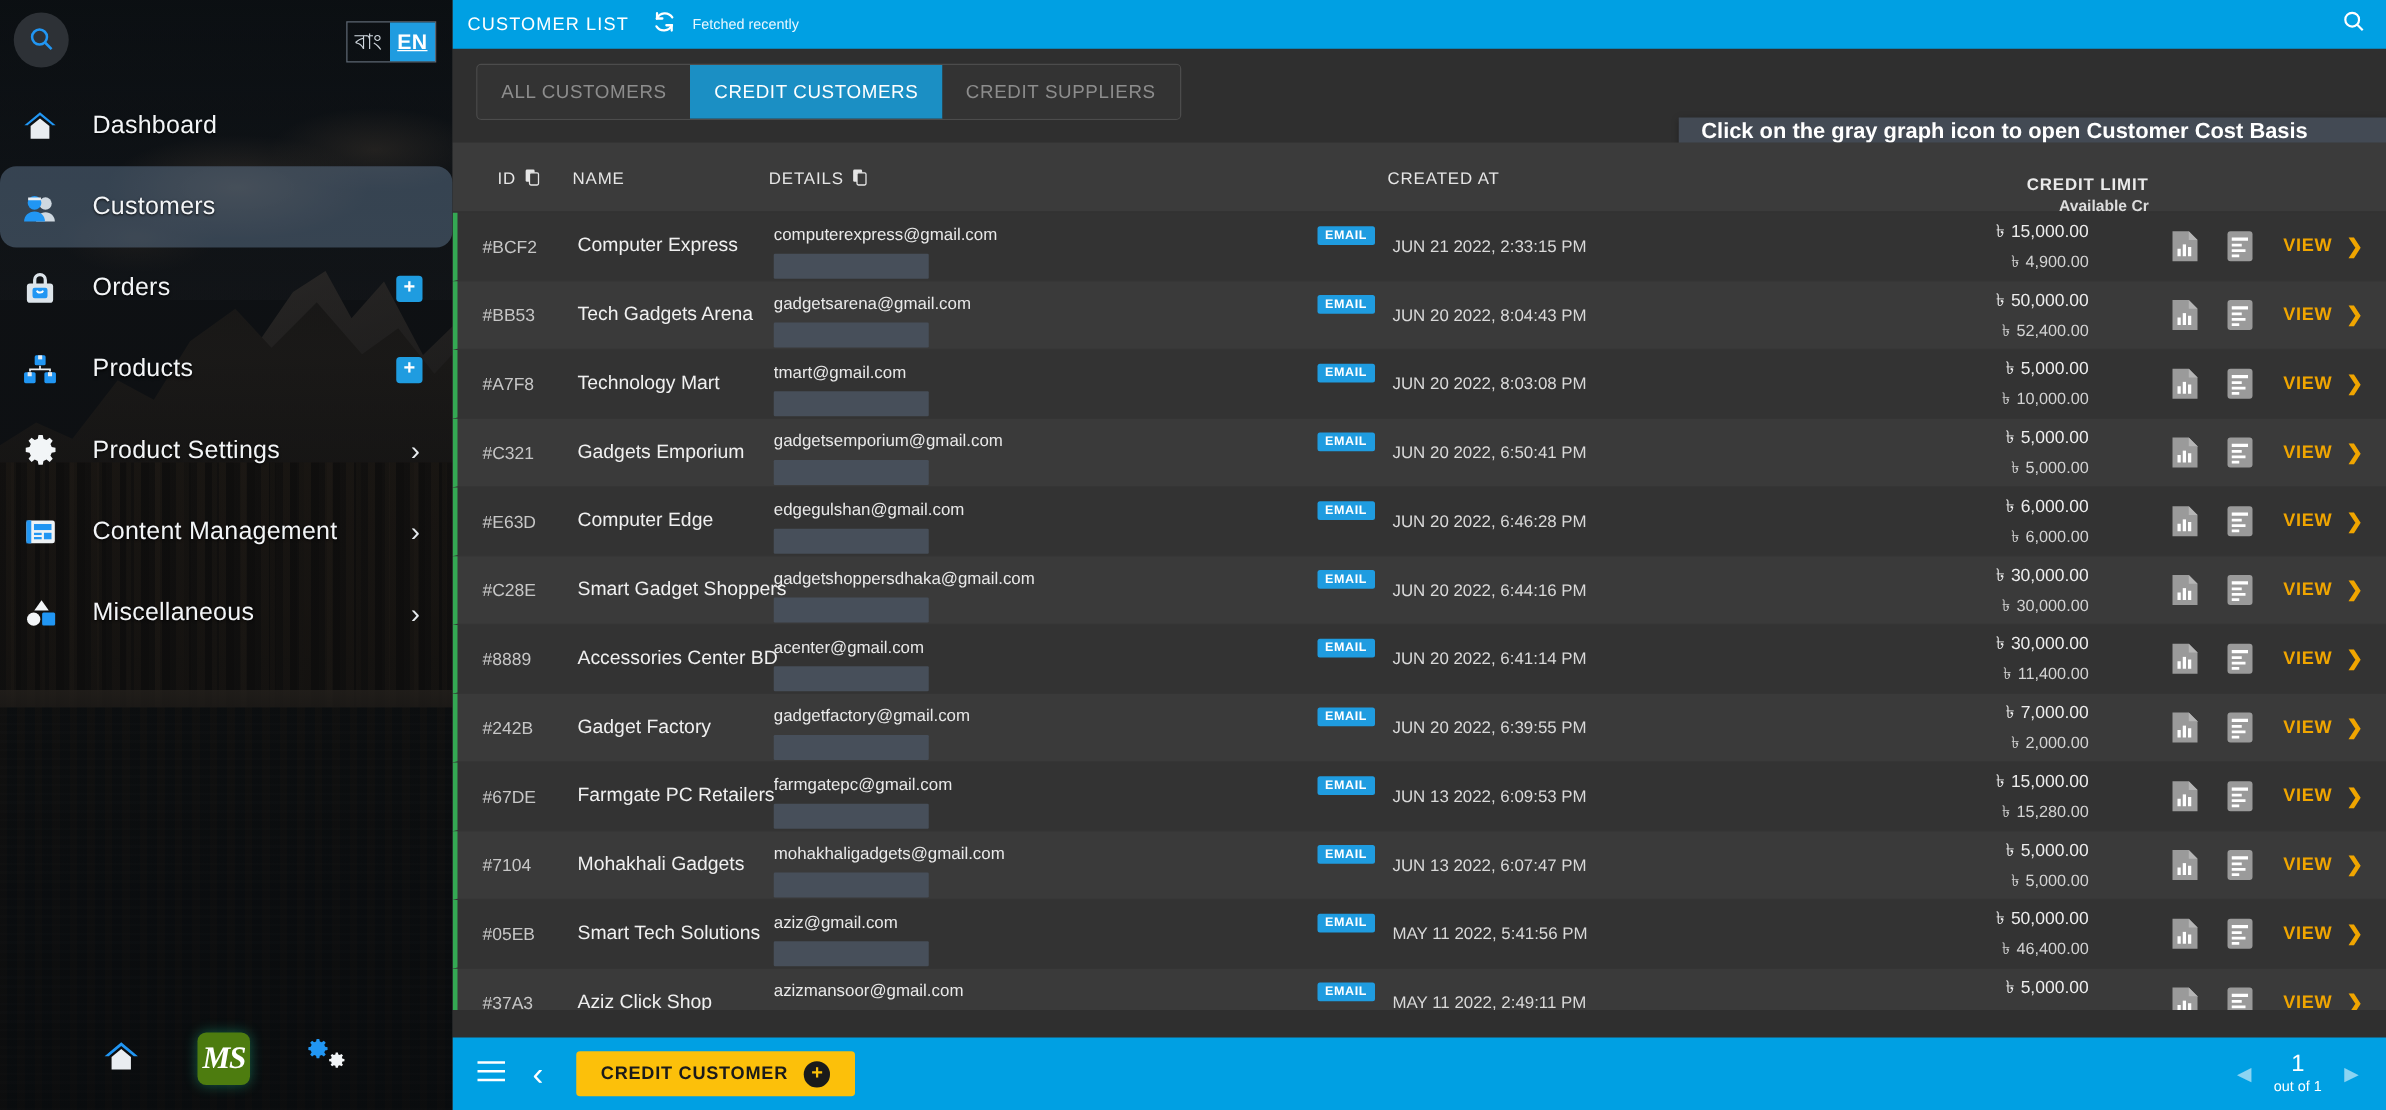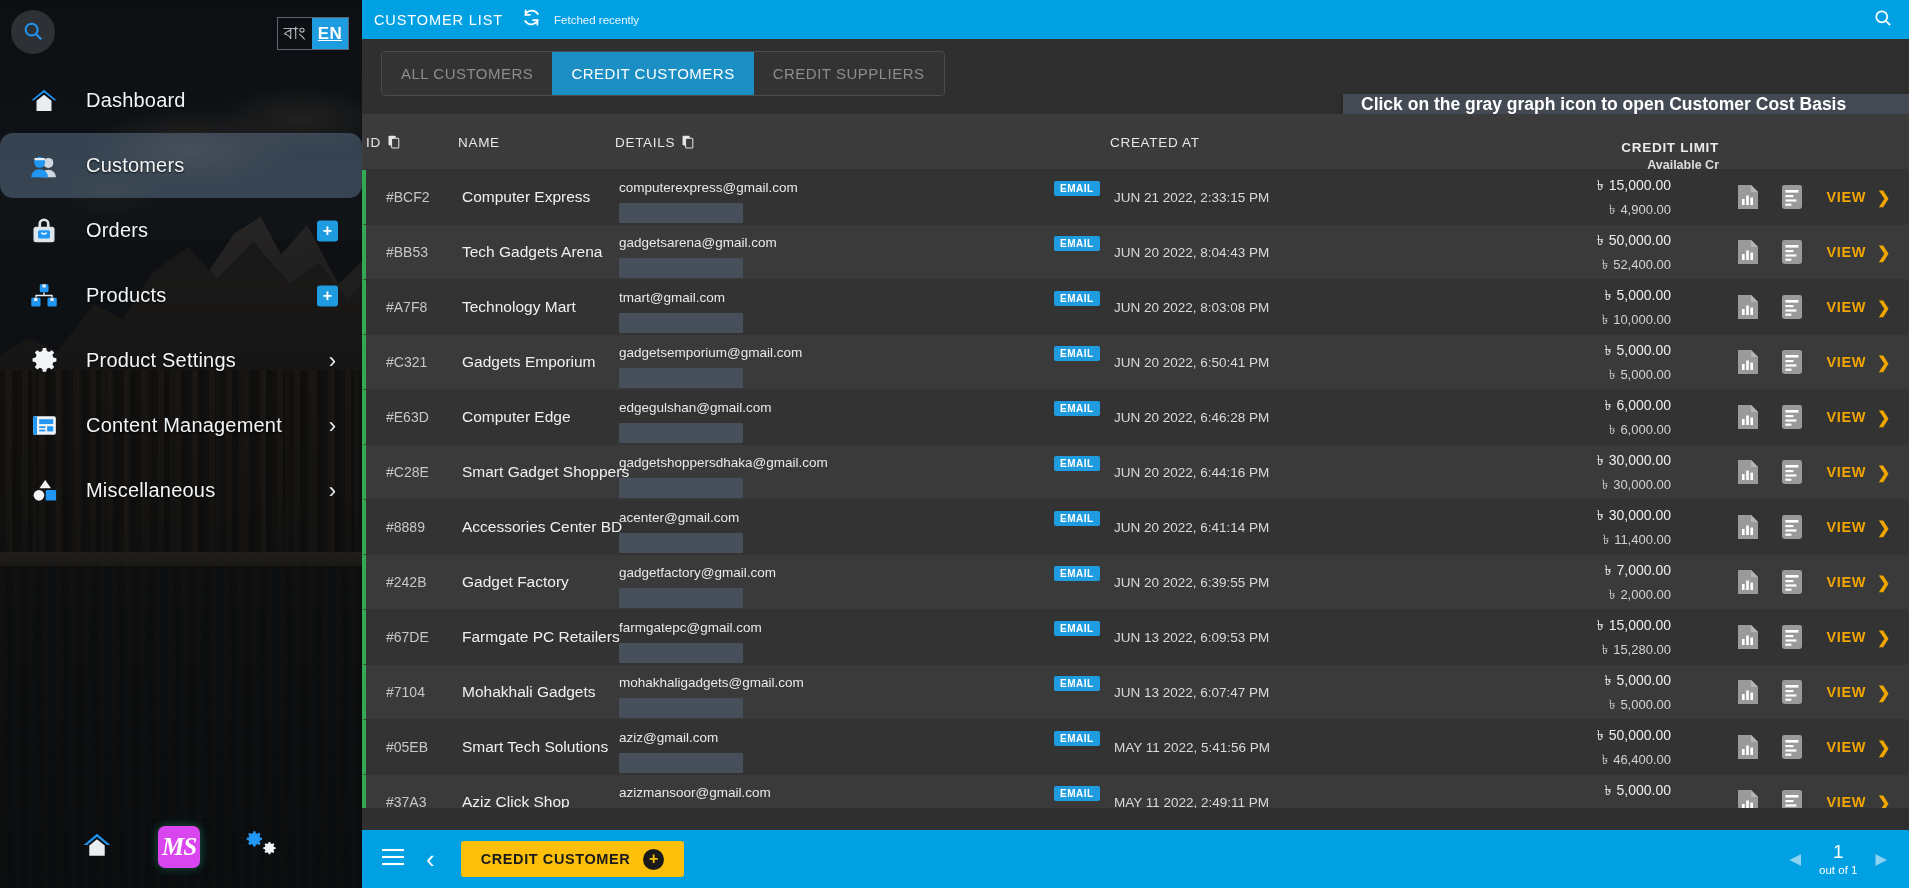--- a/index.html
+++ b/index.html
@@ -86,21 +86,21 @@
   .lang-opt {
     display: flex; align-items: center; justify-content: center;
     min-width: 34px; padding: 0 6px; color: #cfd6dd; cursor: pointer;
   }
   .lang-opt.active { background: #1f9ce0; color: #fff; font-weight: 600; text-decoration: underline; }
 
   
   .sb-nav { margin-top: 4px; }
   .nav-item {
     position: relative; display: flex; align-items: center;
-    height: 65px; padding-left: 24px; cursor: pointer;
+    height: 65px; padding-left: 12px; cursor: pointer;
     gap: 22px;
     text-align: center;
   }
   .nav-item.active { background: rgba(110,135,165,.42); border-radius: 13px; }
   .nav-ico { width: 40px; display:flex; align-items:center; justify-content:center; flex:0 0 40px; }
   .nav-label {
     font-size: 20px; color: #f3f5f7; letter-spacing: .2px;
     text-shadow: 0 1px 2px rgba(0,0,0,.85);
   }
   .nav-plus {
@@ -114,21 +114,21 @@
     color: #e8ecef; font-size: 22px; line-height: 1;
   }
 
   
   .sb-footer {
     position: absolute; left: 0; bottom: 20px; width: 362px;
     display: flex; align-items: center; justify-content: center; gap: 44px;
   }
   .sb-fitem { cursor: pointer; display: flex; align-items: center; }
   .ms-logo {
-    width: 42px; height: 42px; border-radius: 7px; background: #d946ef;
+    width: 42px; height: 42px; border-radius: 7px; background: #4d7c0f;
     display: flex; align-items: center; justify-content: center;
     color: #fff; font-size: 25px; font-weight: 700; font-style: italic;
     letter-spacing: -1px; box-shadow: 0 0 10px rgba(29,191,142,.45);
     font-family: "Liberation Serif", serif;
   }
 
   
   #main { position: relative; flex: 1 1 auto; height: 888px; background: #2f2f2f; overflow: hidden; }
 
   
@@ -430,21 +430,21 @@
         <div class="tab">ALL CUSTOMERS</div>
         <div class="tab active">CREDIT CUSTOMERS</div>
         <div class="tab">CREDIT SUPPLIERS</div>
       </div>
 
       <div class="callout">Click on the gray graph icon to open Customer Cost Basis page</div>
 
     </div>
 
     <div class="tbl-head">
-      <div class="th" style="left:4px">
+      <div class="th" style="left:36px">
         <span>ID</span>
         <span class="copy-ico">
           <svg width="12" height="14" viewBox="0 0 14 16" fill="#e6e6e6">
             <rect x="0.6" y="0.6" width="8.4" height="11.4" rx="1.3"></rect>
             <rect x="4.2" y="3.6" width="8.4" height="11.4" rx="1.3" fill="#3b3b3b" stroke="#e6e6e6" stroke-width="1.2"></rect>
           </svg>
         </span>
       </div>
       <div class="th" style="left:96px">NAME</div>
       <div class="th" style="left:253px">

